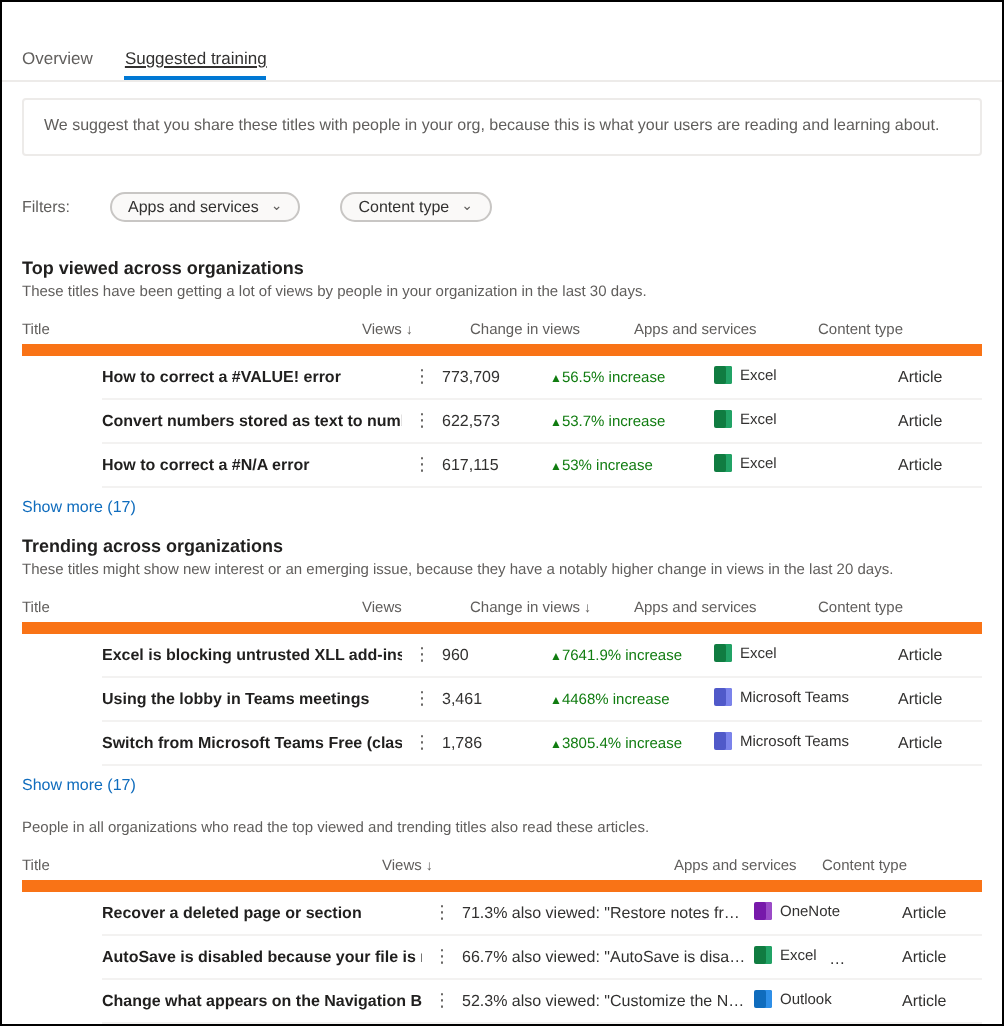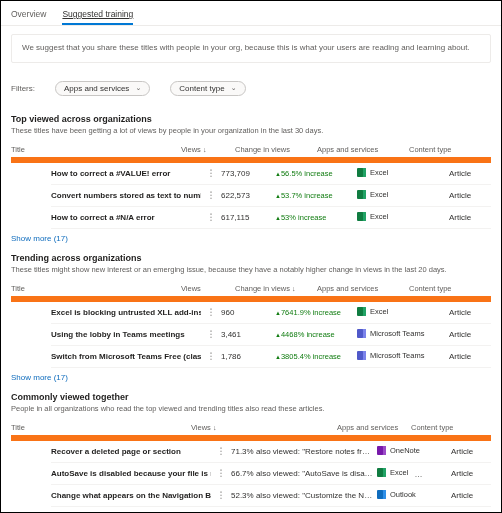--- a/index.html
+++ b/index.html
@@ -11,21 +11,21 @@
     color: #323130;
     background: #ffffff;
     width: 502px;
     height: 513px;
     overflow: hidden;
     border: 1px solid #000;
   }
   .tabs {
     display: flex;
     gap: 16px;
-    padding: 4px 10px 0 10px;
+    padding: 19px 10px 0 10px;
     border-bottom: 1px solid #edebe9;
   }
   .tab {
     font-size: 8.5px;
     padding: 4px 0 6px 0;
     color: #605e5c;
     cursor: pointer;
     position: relative;
   }
   .tab.active {
@@ -253,21 +253,20 @@
     <div class="cell"><span class="app">
           <span class="app-ico ico-teams"></span>
           <span>Microsoft Teams</span>
         </span></div>
     <div class="cell">Article</div>
   </div>
   <div class="showmore">Show more (17)</div>
 </div>
 
 <div class="section">
-  <div class="sec-title">Commonly viewed together</div>
   <div class="sec-sub">People in all organizations who read the top viewed and trending titles also read these articles.</div>
   <div class="thead g-cv">
     <div class="th">Title</div>
     <div></div>
     <div class="th"><span>Views</span><span class="sortarrow">↓</span></div>
     <div class="th">Apps and services</div>
     <div class="th">Content type</div>
   </div>
   <div class="row g-cv">
     <div class="cell title-cell">Recover a deleted page or section</div>

